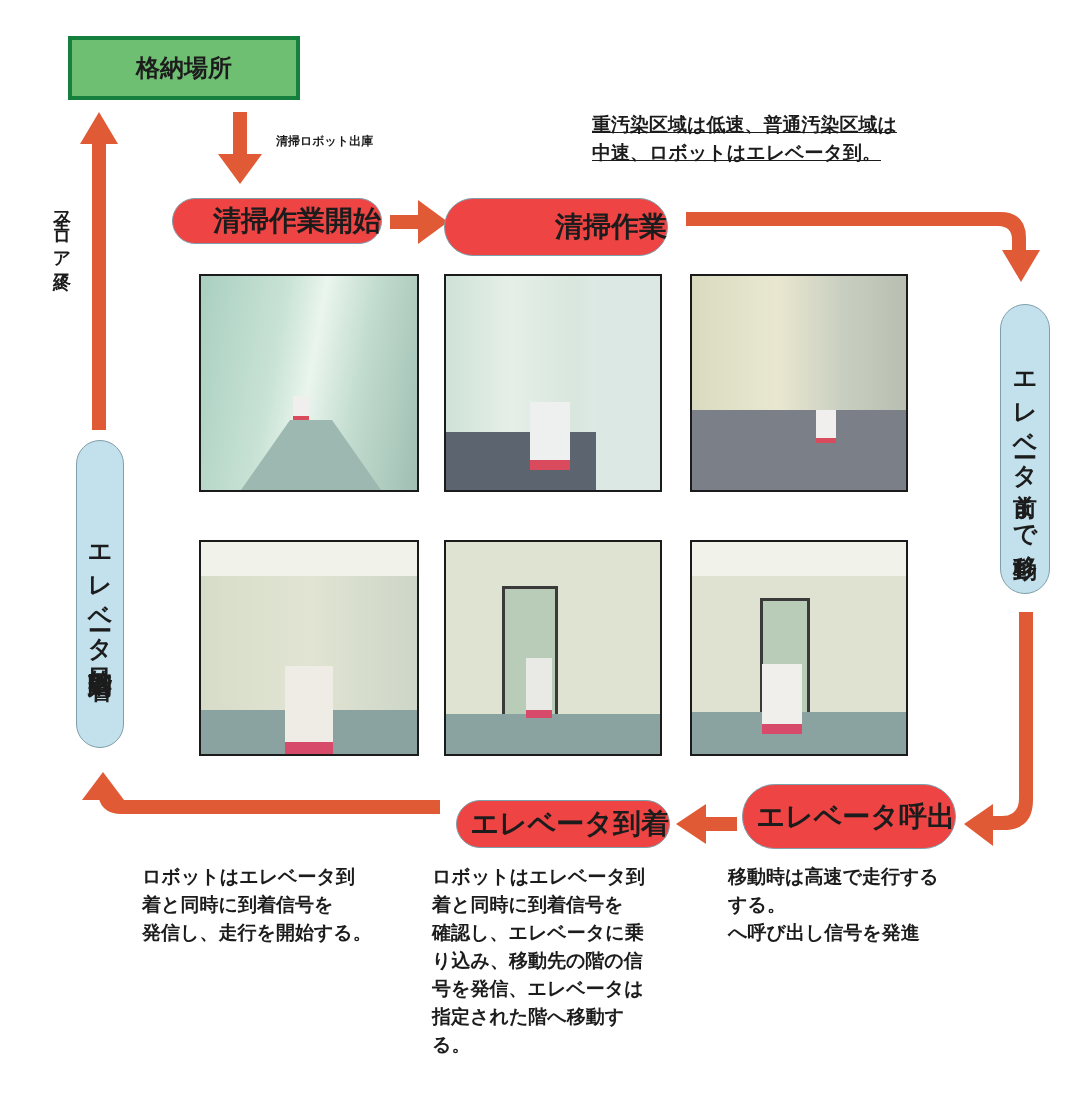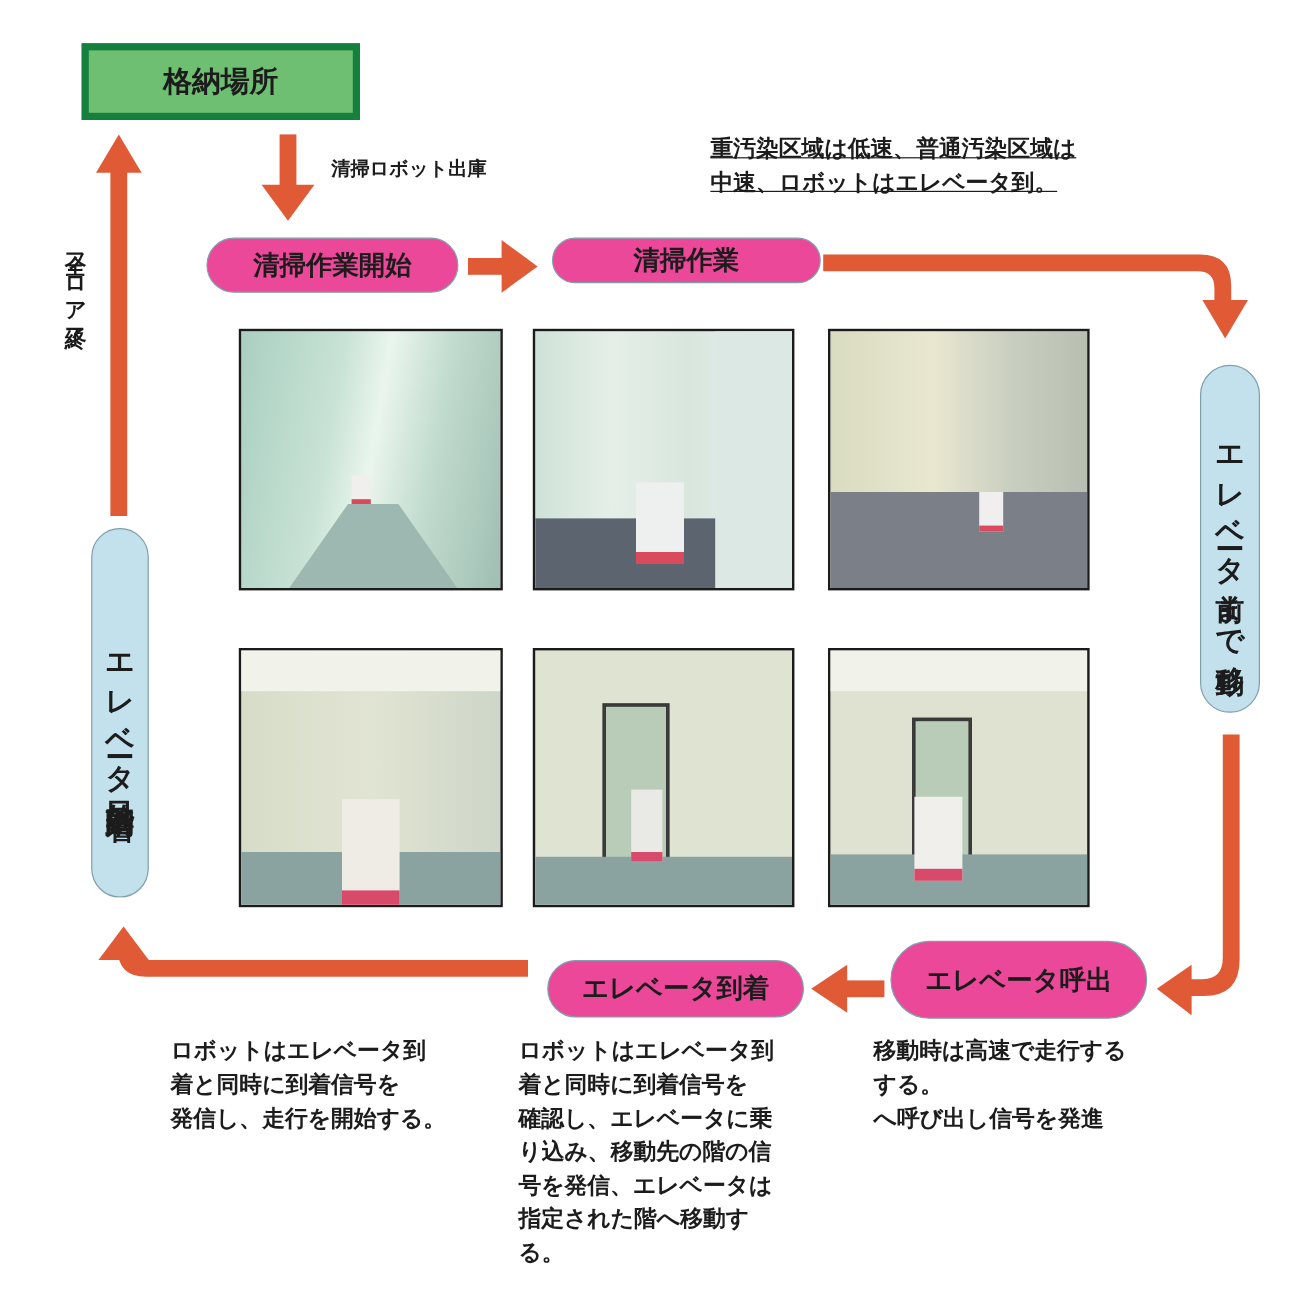--- a/index.html
+++ b/index.html
@@ -1,29 +1,29 @@
 <!DOCTYPE html>
 <html><head>
   <meta charset="utf-8">
   <style>
     html, body { margin:0; padding:0; background:#ffffff; }
     body { width:1084px; height:1096px; position:relative; overflow:hidden;
            font-family:"DejaVu Sans", "Liberation Sans", sans-serif; color:#1a1a1a; }
     .abs { position:absolute; }
     .storage { left:68px; top:36px; width:232px; height:64px; background:#6fbf73;
-               border:6px solid #15803d; display:flex; align-items:center; justify-content:center;
+               border:4px solid #15803d; display:flex; align-items:center; justify-content:center;
                font-size:24px; font-weight:bold; color:#1c1c1c; box-sizing:border-box; }
-    .pill { background:#ec4899; border:1px solid #7f9fab; border-radius:40px;
-            display:flex; align-items:center; justify-content:center; box-sizing:border-box;
-            font-size:22px; font-weight:bold; color:#1c1c1c; }
+    .pill { background:#ef4444; border:1px solid #7f9fab; border-radius:40px;
+            display:flex; align-items:center; justify-content:flex-end; box-sizing:border-box;
+            font-size:28px; font-weight:bold; color:#1c1c1c; }
     .vpill { background:#c3e1ec; border:1px solid #7f9fab; border-radius:30px;
              display:flex; align-items:center; justify-content:center; box-sizing:border-box;
              font-size:24px; font-weight:bold; color:#1c1c1c;
              writing-mode:vertical-rl; text-orientation:upright; letter-spacing:2px; }
-    .label { font-size:16px; font-weight:bold; color:#1c1c1c; line-height:26px; }
+    .label { font-size:12px; font-weight:bold; color:#1c1c1c; line-height:26px; }
     .vlabel { font-size:18px; font-weight:bold; writing-mode:vertical-rl; text-orientation:upright; }
     .note { font-size:19px; font-weight:bold; line-height:28px; color:#1c1c1c; }
     .photo { border:2px solid #1b1b1b; box-sizing:border-box; overflow:hidden; }
     svg.arrows { position:absolute; left:0; top:0; }
   </style>
 </head>
 <body>
 
 <svg class="arrows" width="1084" height="1096">
   <g fill="#e05a35">
@@ -60,21 +60,21 @@
 <div class="abs note" style="left:592px;top:110px;text-decoration:underline;">
   <div>重汚染区域は低速、普通汚染区域は</div>
   <div>中速、ロボットはエレベータ到。</div>
 </div>
 
 <div class="abs vlabel" style="left:50px;top:198px;">全フロア終了</div>
 
 <div class="abs pill" style="left:172px;top:198px;width:210px;height:46px;">
   <span>清掃作業開始</span>
 </div>
-<div class="abs pill" style="left:460px;top:198px;width:224px;height:38px;font-family:Liberation Mono, monospace;">
+<div class="abs pill" style="left:444px;top:198px;width:224px;height:58px;font-family:Liberation Mono, monospace;">
   <span>清掃作業</span>
 </div>
 <div class="abs vpill" style="left:1000px;top:304px;width:50px;height:290px;">
   <span>エレベータ前まで移動</span>
 </div>
 <div class="abs pill" style="left:742px;top:784px;width:214px;height:65px;">
   <span>エレベータ呼出</span>
 </div>
 <div class="abs pill" style="left:456px;top:800px;width:214px;height:48px;">
   <span>エレベータ到着</span>

